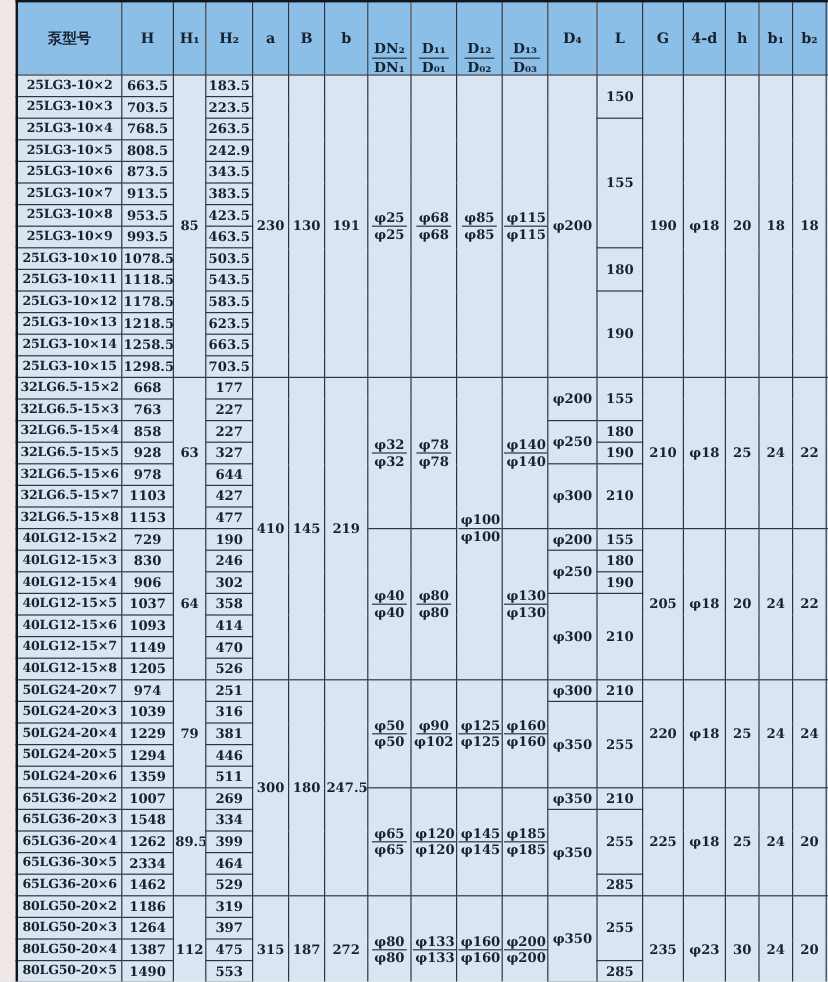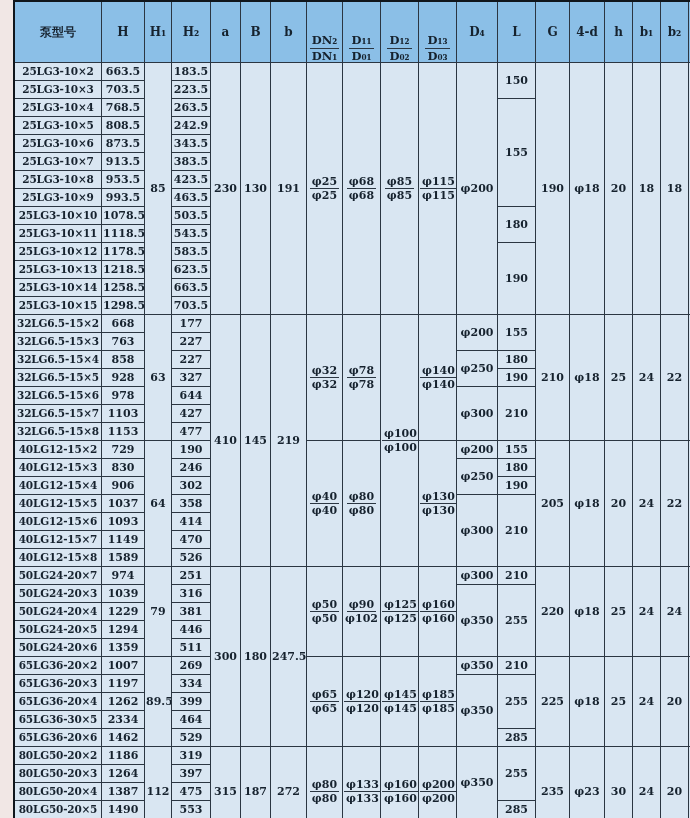--- a/index.html
+++ b/index.html
@@ -314,21 +314,21 @@
           <td data-name="value-cell">1093</td>
           <td data-name="value-cell">414</td>
         </tr>
         <tr data-name="table-row">
           <td data-name="model-cell">40LG12-15×7</td>
           <td data-name="value-cell">1149</td>
           <td data-name="value-cell">470</td>
         </tr>
         <tr data-name="table-row">
           <td data-name="model-cell">40LG12-15×8</td>
-          <td data-name="value-cell">1589</td>
+          <td data-name="value-cell">1205</td>
           <td data-name="value-cell">526</td>
         </tr>
         <tr data-name="table-row">
           <td data-name="model-cell">50LG24-20×7</td>
           <td data-name="value-cell">974</td>
           <td rowspan="5" data-name="value-cell">79</td>
           <td data-name="value-cell">251</td>
           <td rowspan="10" data-name="value-cell">300</td>
           <td rowspan="10" data-name="value-cell">180</td>
           <td rowspan="10" data-name="value-cell">247.5</td>
@@ -404,21 +404,21 @@
           <td data-name="value-cell">210</td>
           <td rowspan="5" data-name="value-cell">225</td>
           <td rowspan="5" data-name="value-cell">φ18</td>
           <td rowspan="5" data-name="value-cell">25</td>
           <td rowspan="5" data-name="value-cell">24</td>
           <td rowspan="5" data-name="value-cell">20</td>
           <td rowspan="5" data-name="fraction-value-cell"></td>
         </tr>
         <tr data-name="table-row">
           <td data-name="model-cell">65LG36-20×3</td>
-          <td data-name="value-cell">1197</td>
+          <td data-name="value-cell">1548</td>
           <td data-name="value-cell">334</td>
           <td rowspan="4" data-name="value-cell">φ350</td>
           <td rowspan="3" data-name="value-cell">255</td>
         </tr>
         <tr data-name="table-row">
           <td data-name="model-cell">65LG36-20×4</td>
           <td data-name="value-cell">1262</td>
           <td data-name="value-cell">399</td>
         </tr>
         <tr data-name="table-row">

